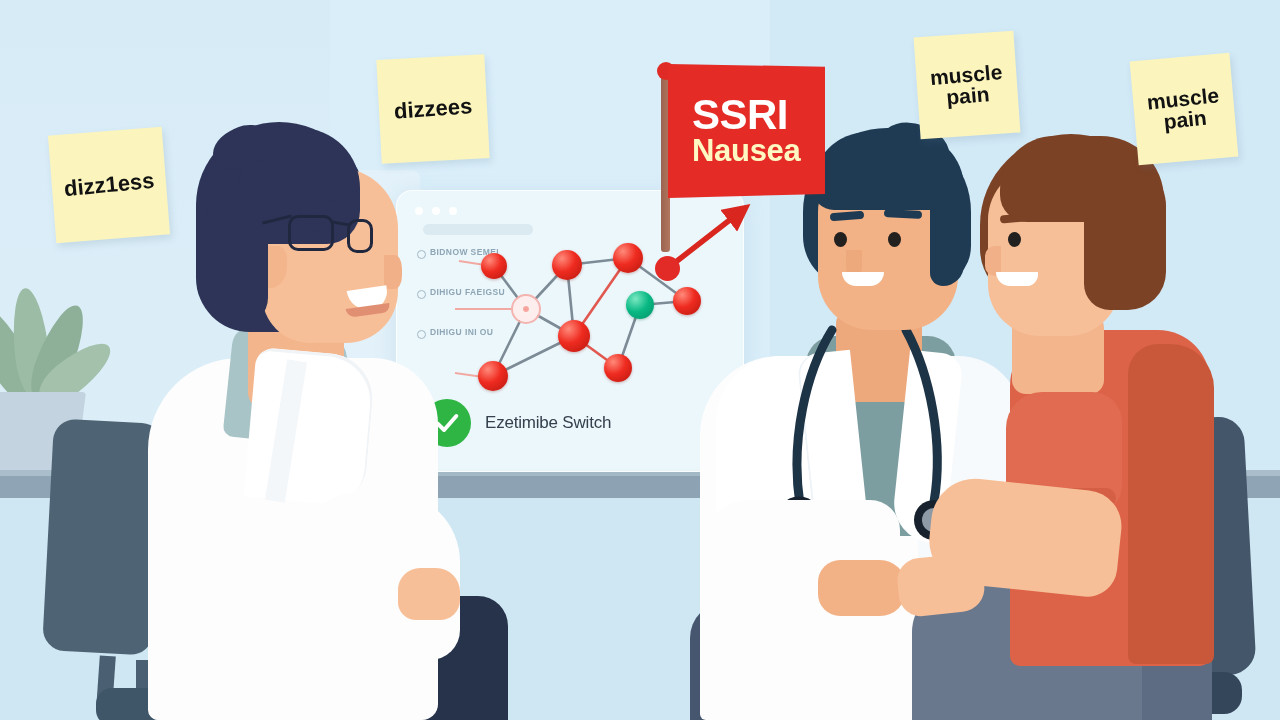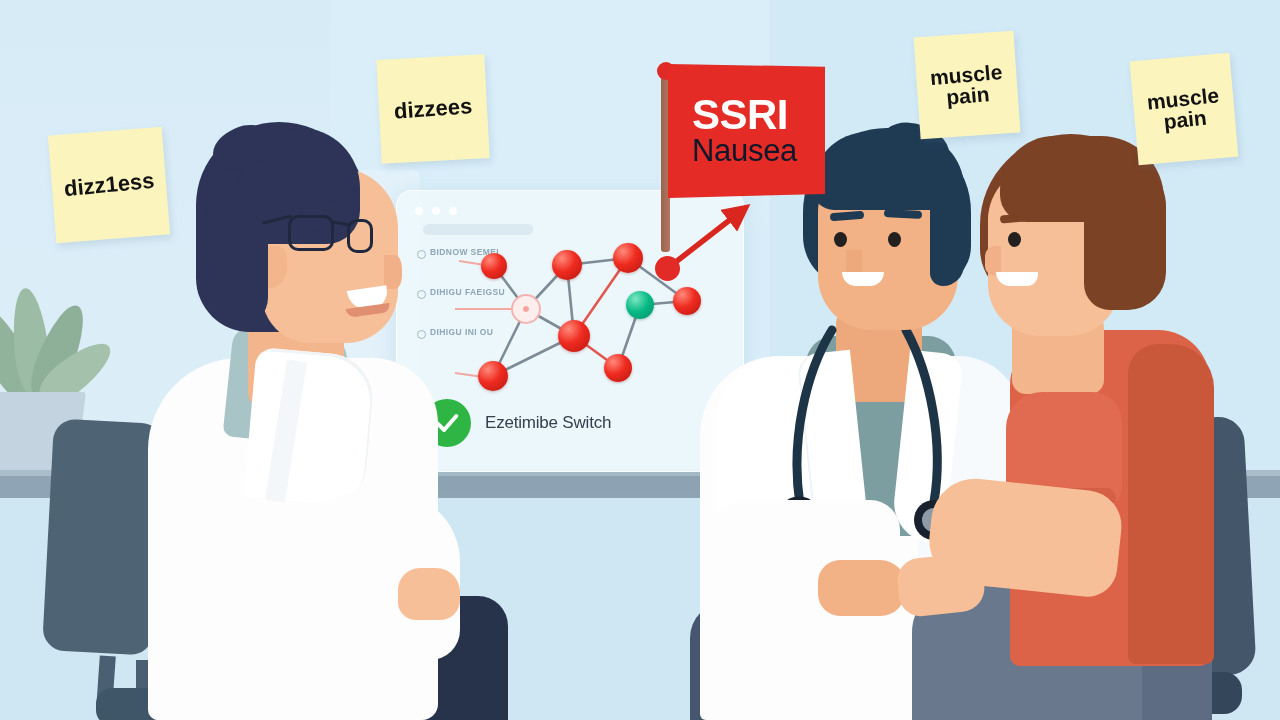--- a/index.html
+++ b/index.html
@@ -159,21 +159,21 @@
   }
   .flag-cloth {
     position: absolute; left: 668px; top: 64px; width: 157px; height: 134px;
     background: #e42b26;
     clip-path: polygon(0 0, 100% 2%, 100% 97%, 0 100%);
     box-shadow: 1px 3px 9px rgba(120,30,30,.18);
     display: flex; flex-direction: column; justify-content: center;
     padding-left: 24px;
   }
   .flag-l1 { color:#fff; font-size: 42px; font-weight: 800; line-height: .98; letter-spacing: -.5px; }
-  .flag-l2 { color:#0f172a; font-size: 31px; font-weight: 400; line-height: 1.05; letter-spacing: -.3px; }
+  .flag-l2 { color:#fef9c3; font-size: 31px; font-weight: 700; line-height: 1.05; letter-spacing: -.3px; }
 
   .arrow-dot {
     position: absolute; left: 655px; top: 256px; width: 25px; height: 25px;
     border-radius: 50%; background: #e22a26;
   }
 
   
   .ld-chair-back {
     position: absolute; left: 48px; top: 421px; width: 110px; height: 232px;
     background: #4e6374; border-radius: 22px; transform: rotate(3deg);

